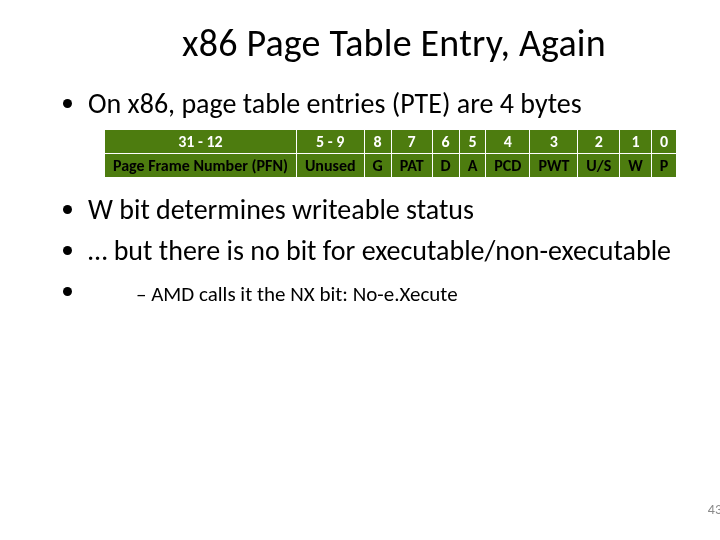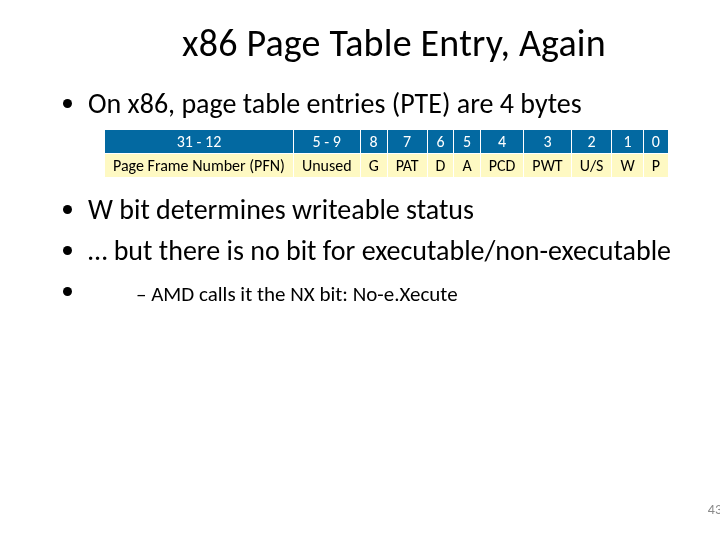--- a/index.html
+++ b/index.html
@@ -57,28 +57,28 @@
     table-layout: auto;
   }
   table.pte th, table.pte td {
     border: 1px solid #fff;
     padding: 2px 8px;
     font-size: 16px;
     text-align: center;
     white-space: nowrap;
   }
   table.pte th {
-    background: #0369a1;
+    background: #4d7c0f;
     color: #fff;
-    font-weight: 400;
+    font-weight: 700;
   }
   table.pte td {
-    background: #fef9c3;
+    background: #4d7c0f;
     color: #000;
-    font-weight: 400;
+    font-weight: 700;
   }
   .page-num {
     position: absolute;
     right: 32px;
     bottom: 22px;
     font-size: 14px;
     color: #8a8a8a;
   }
 </style>
 </head>

